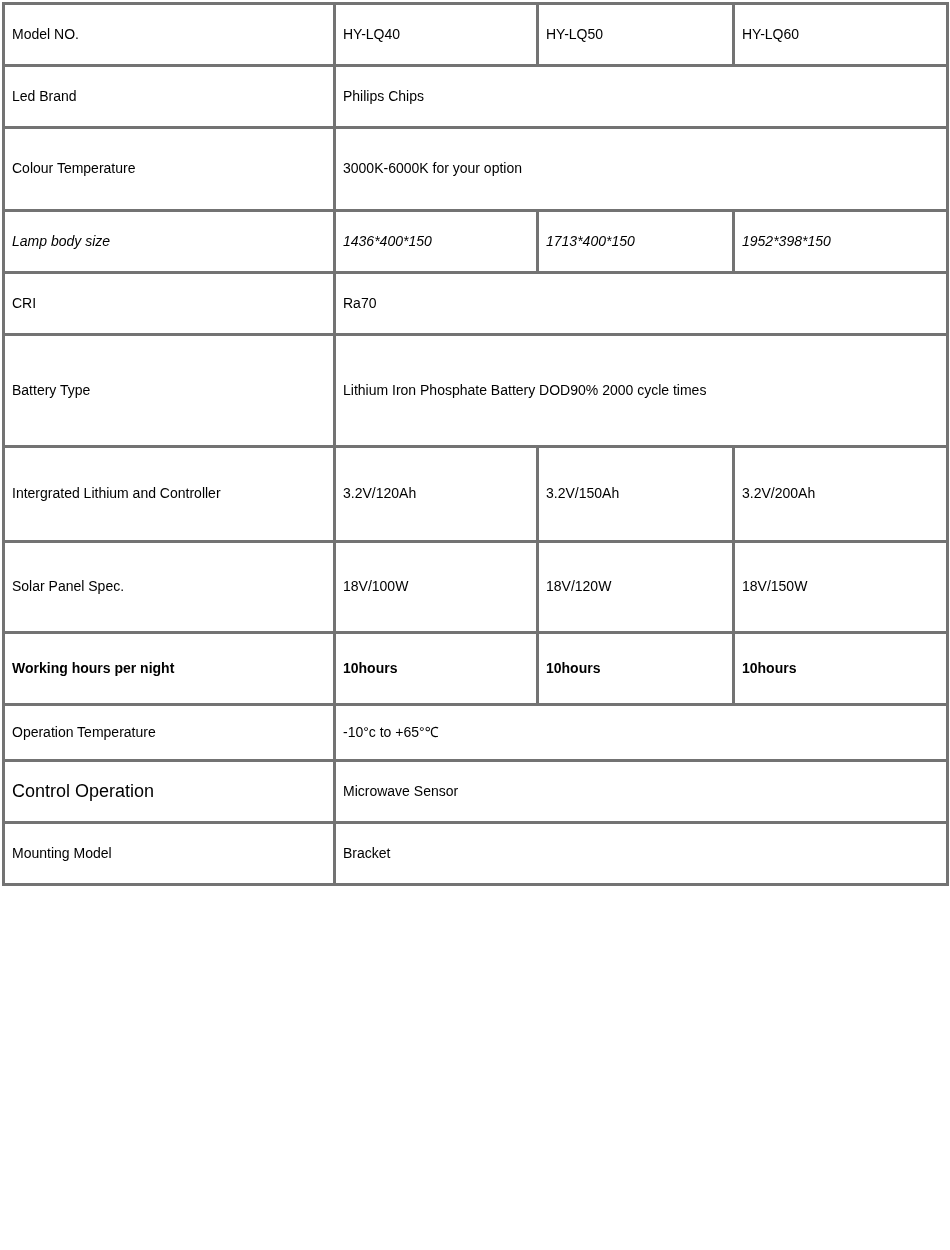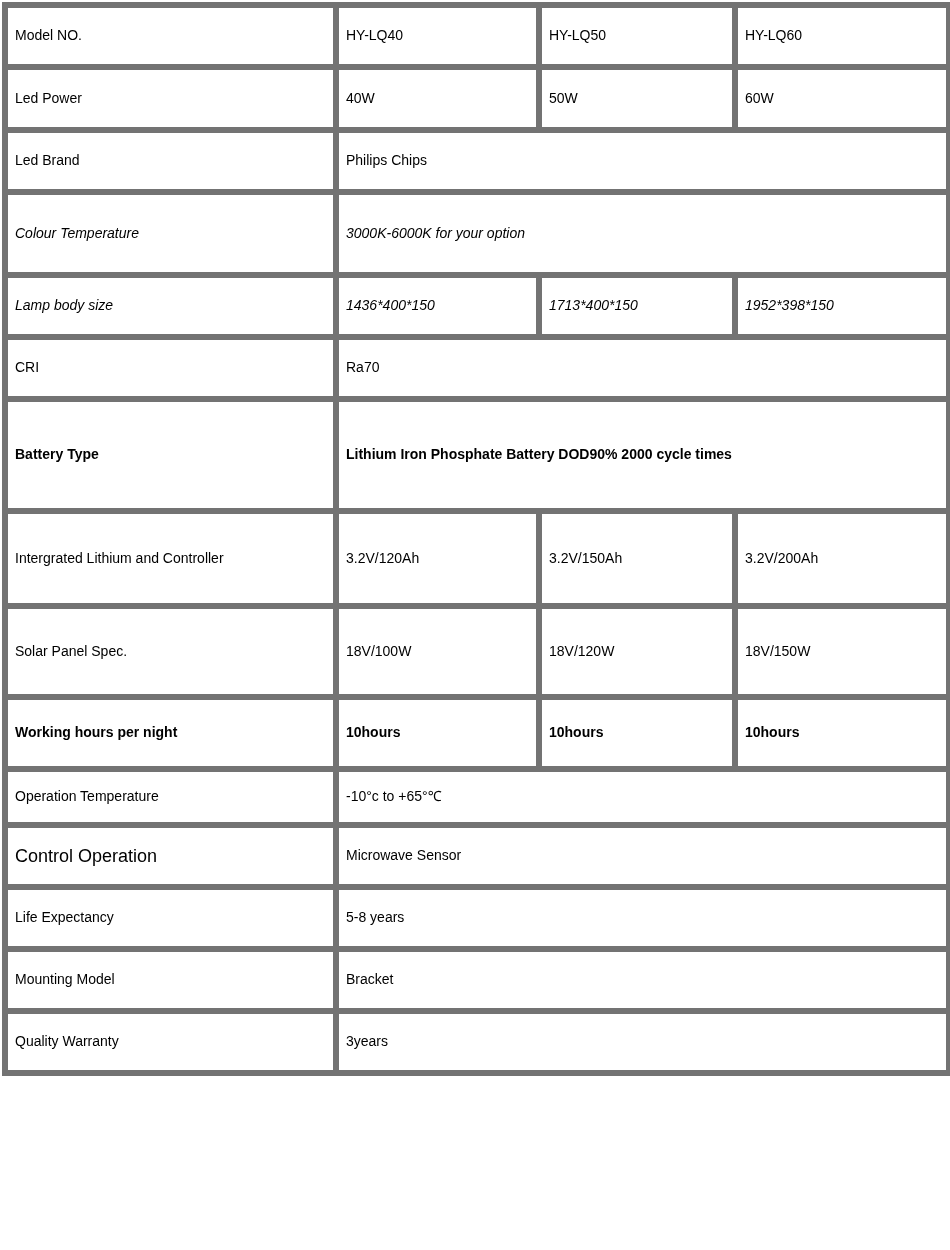--- a/index.html
+++ b/index.html
@@ -17,21 +17,21 @@
   table.spec-table {
     position: absolute;
     left: 2px;
     top: 2px;
     width: 944px;
     border-collapse: collapse;
     table-layout: fixed;
     background: #ffffff;
   }
   table.spec-table td {
-    border: 6px solid #737373;
+    border: 3px solid #737373;
     padding: 0 4px 0 7px;
     font-size: 14px;
     line-height: 1.25;
     color: #000000;
     vertical-align: middle;
     text-align: left;
     background: #ffffff;
     overflow: hidden;
     white-space: nowrap;
   }
@@ -52,45 +52,39 @@
     <col style="width: 196px">
     <col style="width: 214px">
   </colgroup>
   <tbody>
       <tr style="height: 62px;">
         <td class="label-cell">Model NO.</td>
         <td class="value-cell">HY-LQ40</td>
         <td class="value-cell">HY-LQ50</td>
         <td class="value-cell">HY-LQ60</td>
       </tr>
-      <tr style="height: 63px;">
-        <td class="label-cell">Led Power</td>
-        <td class="value-cell">40W</td>
-        <td class="value-cell">50W</td>
-        <td class="value-cell">60W</td>
-      </tr>
       <tr style="height: 62px;">
         <td class="label-cell">Led Brand</td>
         <td class="value-cell wrap" colspan="3">Philips Chips</td>
       </tr>
-      <tr style="height: 83px; font-style: italic;">
+      <tr style="height: 83px;">
         <td class="label-cell">Colour Temperature</td>
         <td class="value-cell wrap" colspan="3">3000K-6000K for your option</td>
       </tr>
       <tr style="height: 62px; font-style: italic;">
         <td class="label-cell">Lamp body size</td>
         <td class="value-cell">1436*400*150</td>
         <td class="value-cell">1713*400*150</td>
         <td class="value-cell">1952*398*150</td>
       </tr>
       <tr style="height: 62px;">
         <td class="label-cell">CRI</td>
         <td class="value-cell wrap" colspan="3">Ra70</td>
       </tr>
-      <tr style="height: 112px; font-weight: bold;">
+      <tr style="height: 112px;">
         <td class="label-cell">Battery Type</td>
         <td class="value-cell wrap" colspan="3">Lithium Iron Phosphate Battery DOD90% 2000 cycle times</td>
       </tr>
       <tr style="height: 95px;">
         <td class="label-cell">Intergrated Lithium and Controller</td>
         <td class="value-cell">3.2V/120Ah</td>
         <td class="value-cell">3.2V/150Ah</td>
         <td class="value-cell">3.2V/200Ah</td>
       </tr>
       <tr style="height: 91px;">
@@ -107,25 +101,17 @@
       </tr>
       <tr style="height: 56px;">
         <td class="label-cell">Operation Temperature</td>
         <td class="value-cell wrap" colspan="3">-10°c to +65°℃</td>
       </tr>
       <tr class="large-label" style="height: 62px;">
         <td class="label-cell">Control Operation</td>
         <td class="value-cell wrap" colspan="3">Microwave Sensor</td>
       </tr>
       <tr style="height: 62px;">
-        <td class="label-cell">Life Expectancy</td>
-        <td class="value-cell wrap" colspan="3">5-8 years</td>
-      </tr>
-      <tr style="height: 62px;">
         <td class="label-cell">Mounting Model</td>
         <td class="value-cell wrap" colspan="3">Bracket</td>
-      </tr>
-      <tr style="height: 62px;">
-        <td class="label-cell">Quality Warranty</td>
-        <td class="value-cell wrap" colspan="3">3years</td>
       </tr>
     </tbody>
 </table>
 
 </body></html>

